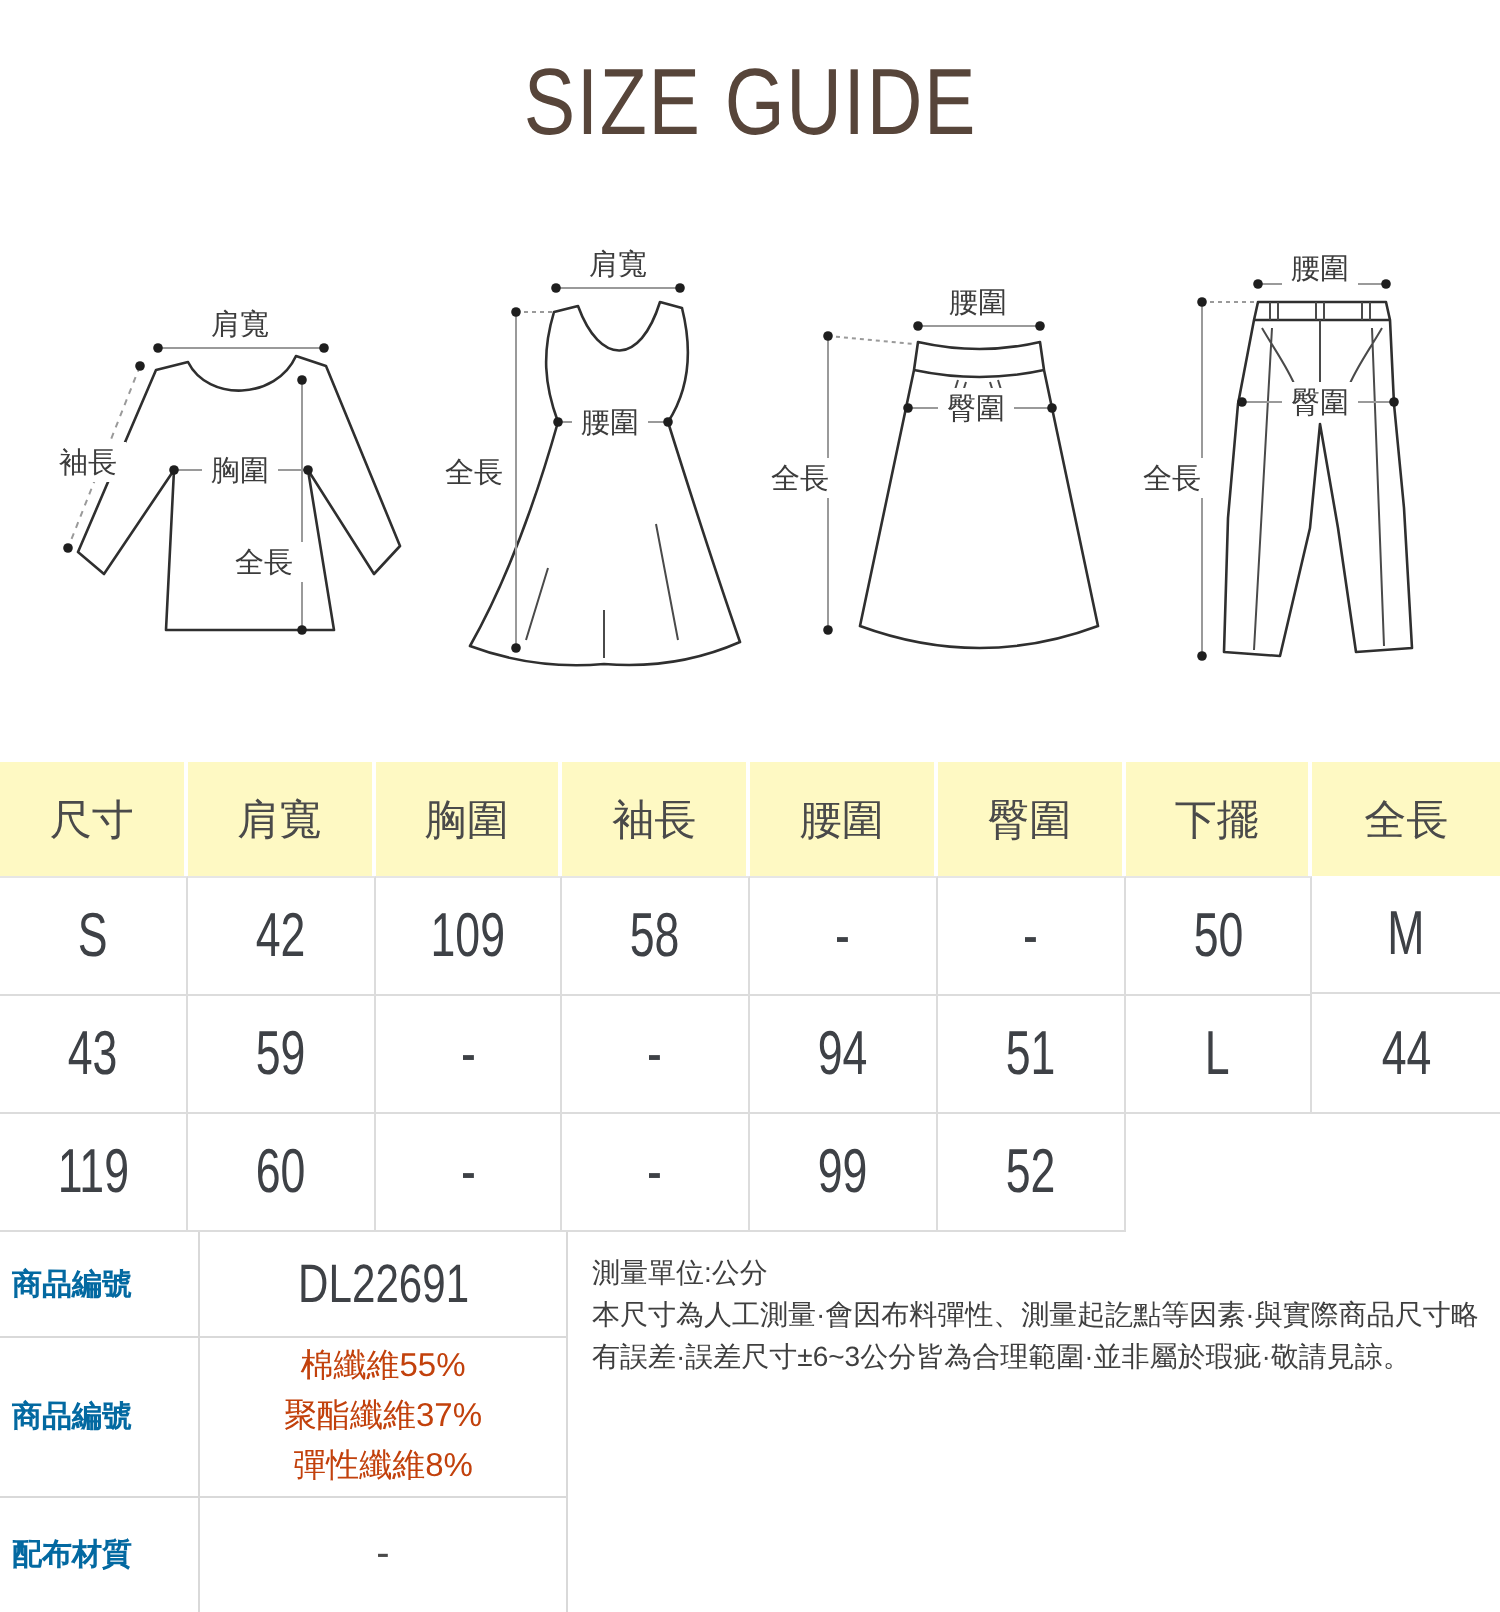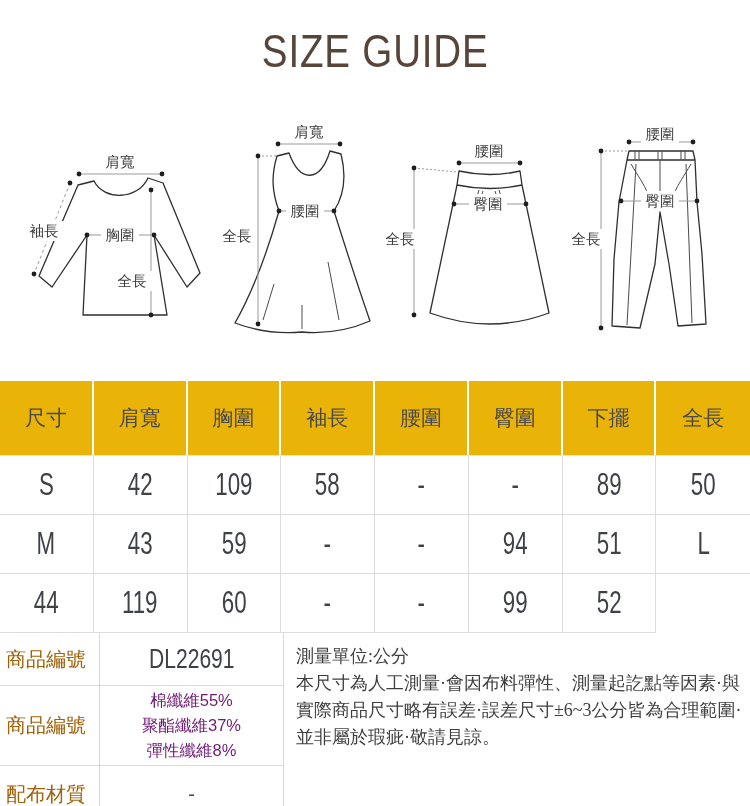--- a/index.html
+++ b/index.html
@@ -19,42 +19,42 @@
   .diag { position:absolute; top:4px; }
   .garment { stroke:#2f2f2f; stroke-width:1.3; fill:none; stroke-linejoin:round; stroke-linecap:round; }
   .garment-thin { stroke:#4a4a4a; stroke-width:1; fill:none; }
   .mline { stroke:#9a9a9a; stroke-width:1; fill:none; }
   .mdot { fill:#1e1e1e; }
   .lblbg { fill:#ffffff; }
   .dlabel { font-size:14.5px; fill:#3c3c3c; text-anchor:middle; font-family:inherit; }
   
   .size-table { display:grid; grid-template-columns:repeat(8,1fr); }
   .size-table > div { display:flex; align-items:center; justify-content:center; }
-  .th { background:#eab308; height:74px; border-right:2px solid #ffffff; font-size:21px; color:#4a4a4a;text-align:center; }
+  .th { background:#fef9c3; height:57px; border-right:2px solid #ffffff; font-size:21px; color:#4a4a4a;text-align:center; }
   .size-table > .th:nth-child(8) { border-right:none; }
   .td { height:58px; border-right:1px solid #dcdcdc; border-bottom:1px solid #dcdcdc; background:#fff; }
   .td.first { border-top:1px solid #e6e6e6; }
   .size-table > .td:nth-child(8n) { border-right:none; }
   .cnum { display:inline-block; transform:scaleX(0.72); font-size:31px; color:#3e4146; white-space:nowrap; }
   
   .info { display:grid; grid-template-columns:100px 184px 1fr; grid-template-rows:53px 80px 58px; }
   .i-label {
-    display:flex; align-items:center; padding-left:6px; font-size:20px; color:#a16207;
-    border-right:1px solid #d9d9d9; border-bottom:1px solid #d9d9d9;
+    display:flex; align-items:center; padding-left:6px; font-size:15px; color:#0369a1;
+    border-right:1px solid #d9d9d9; border-bottom:1px solid #d9d9d9;font-weight:bold;
   }
   .i-value {
     display:flex; flex-direction:column; align-items:center; justify-content:center;
     border-right:1px solid #d9d9d9; border-bottom:1px solid #d9d9d9; color:#4a4a4a;
   }
   .code { display:inline-block; transform:scaleX(0.78); font-size:27px; color:#3e4146; white-space:nowrap; }
-  .mat-line { font-size:16.5px; line-height:1.5; color:#701a75; }
+  .mat-line { font-size:16.5px; line-height:1.5; color:#c2410c; }
   .dash { font-size:20px; color:#4a4a4a; }
   .i-note {
     grid-column:3; grid-row:1 / span 3; border-bottom:1px solid #d9d9d9;
-    padding:10px 8px 0 12px; font-size:18px; line-height:1.5; color:#3f3f3f;font-family:Liberation Serif, serif;
+    padding:10px 8px 0 12px; font-size:14px; line-height:1.5; color:#3f3f3f;
   }
 </style>
 </head>
 <body>
 
 <div class="page">
 
   <div class="title-wrap">
     <span class="title">SIZE GUIDE</span>
   </div>
@@ -179,23 +179,20 @@
     <div class="td first">
         <span class="cnum">58</span>
       </div>
     <div class="td first">
         <span class="cnum">-</span>
       </div>
     <div class="td first">
         <span class="cnum">-</span>
       </div>
     <div class="td first">
-        <span class="cnum">89</span>
-      </div>
-    <div class="td first">
         <span class="cnum">50</span>
       </div>
 
     <div class="td">
         <span class="cnum">M</span>
       </div>
     <div class="td">
         <span class="cnum">43</span>
       </div>
     <div class="td">

